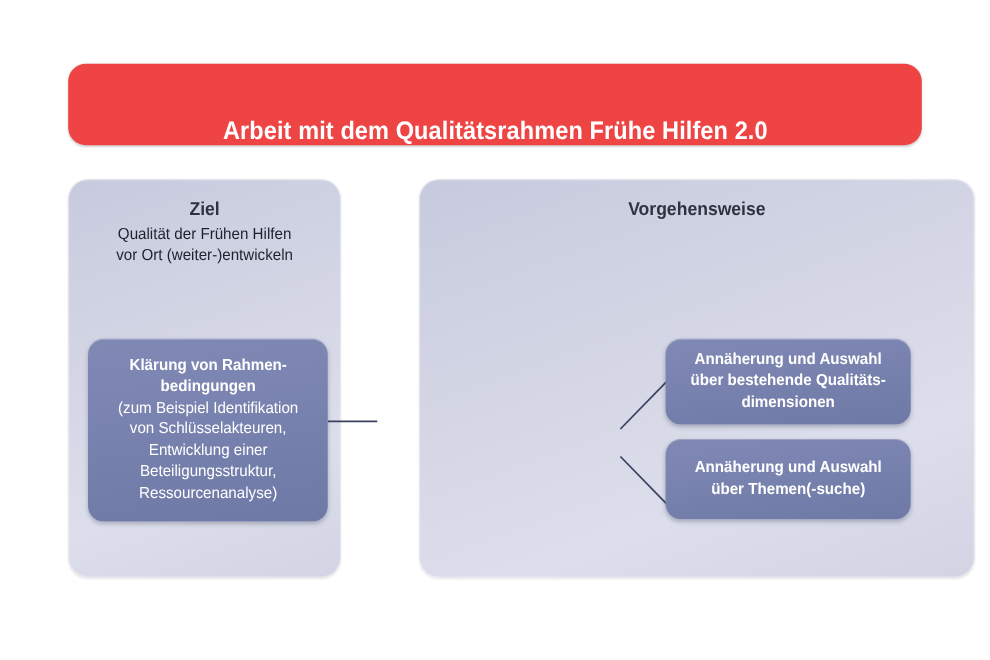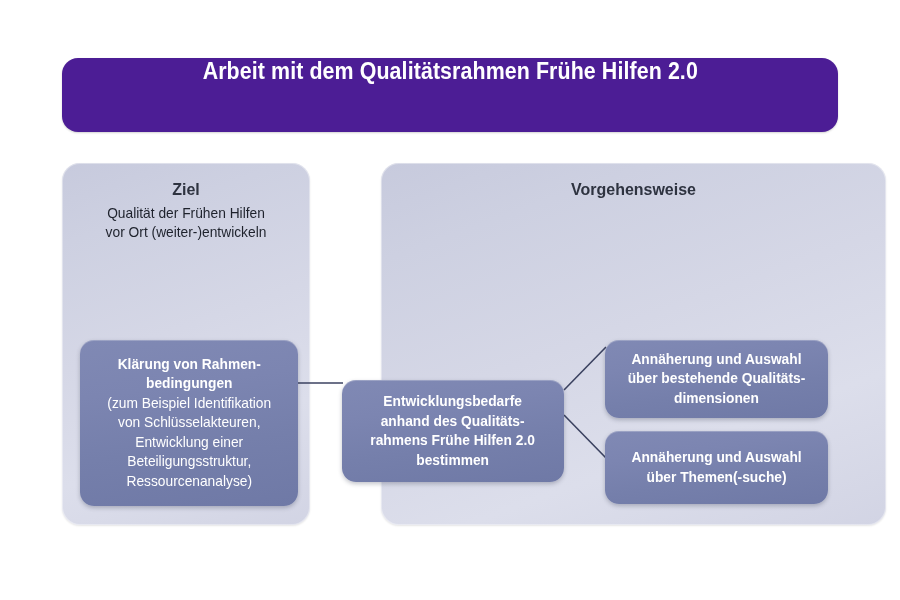--- a/index.html
+++ b/index.html
@@ -21,23 +21,23 @@
   }
 
   
   .title-banner {
     position: absolute;
     left: 62px;
     top: 58px;
     width: 776px;
     height: 74px;
     border-radius: 16px;
-    background: #4c1d95;
+    background: #ef4444;
     display: flex;
-    align-items: flex-start;
+    align-items: flex-end;
     justify-content: center;
     box-shadow: 0 1px 2px rgba(0,0,0,0.18);
   }
   .title-text {
     color: #ffffff;
     font-size: 23px;
     font-weight: bold;
     letter-spacing: 0.1px;
     text-align: center;
     transform: scaleX(0.93);
@@ -96,21 +96,20 @@
   .pbox {
     position: absolute;
     border-radius: 14px;
     background: linear-gradient(172deg, #8089b4 0%, #7c85b1 30%, #757fab 62%, #6f79a6 100%);
     box-shadow: inset 0 1px 0 rgba(255,255,255,0.22),
                 0 2px 4px rgba(40,46,70,0.28);
     display: flex;
     align-items: center;
     justify-content: center;
     z-index: 3;
-    margin-top: 32px;
   }
   .pbox-text {
     color: #ffffff;
     text-align: center;
     font-size: 14.5px;
     line-height: 19.5px;
     font-weight: bold;
     transform: scaleX(0.95);
     padding: 0 6px;
   }
@@ -185,28 +184,20 @@
       <span class="ln">Klärung von Rahmen-</span>
       <span class="ln">bedingungen</span>
       <span class="ln thin">(zum Beispiel Identifikation</span>
       <span class="ln thin">von Schlüsselakteuren,</span>
       <span class="ln thin">Entwicklung einer</span>
       <span class="ln thin">Beteiligungsstruktur,</span>
       <span class="ln thin">Ressourcenanalyse)</span>
     </div>
   </div>
 
-  <div class="pbox pbox-entwicklung">
-    <div class="pbox-text">
-      <span class="ln">Entwicklungsbedarfe</span>
-      <span class="ln">anhand des Qualitäts-</span>
-      <span class="ln">rahmens Frühe Hilfen 2.0</span>
-      <span class="ln">bestimmen</span>
-    </div>
-  </div>
 
   <div class="pbox pbox-dimensionen">
     <div class="pbox-text">
       <span class="ln">Annäherung und Auswahl</span>
       <span class="ln">über bestehende Qualitäts-</span>
       <span class="ln">dimensionen</span>
     </div>
   </div>
 
   <div class="pbox pbox-themen">

